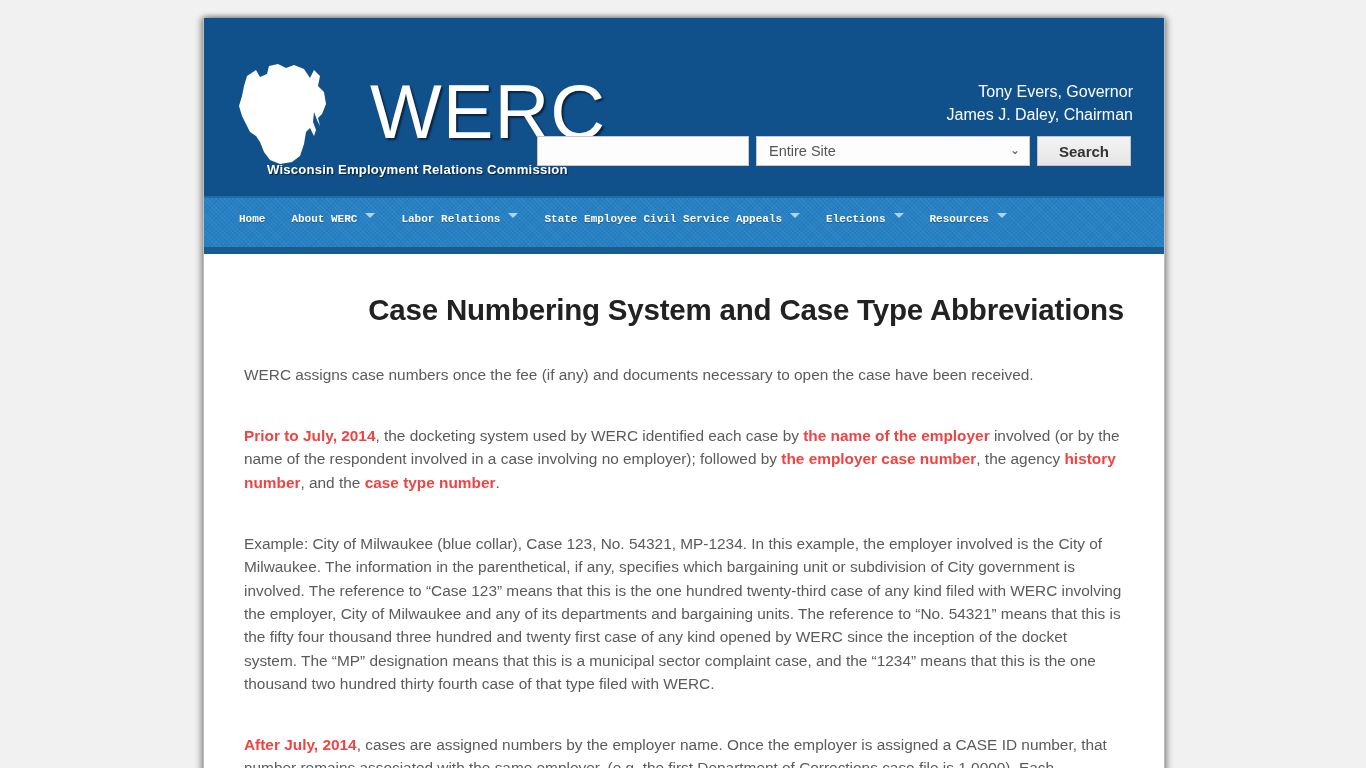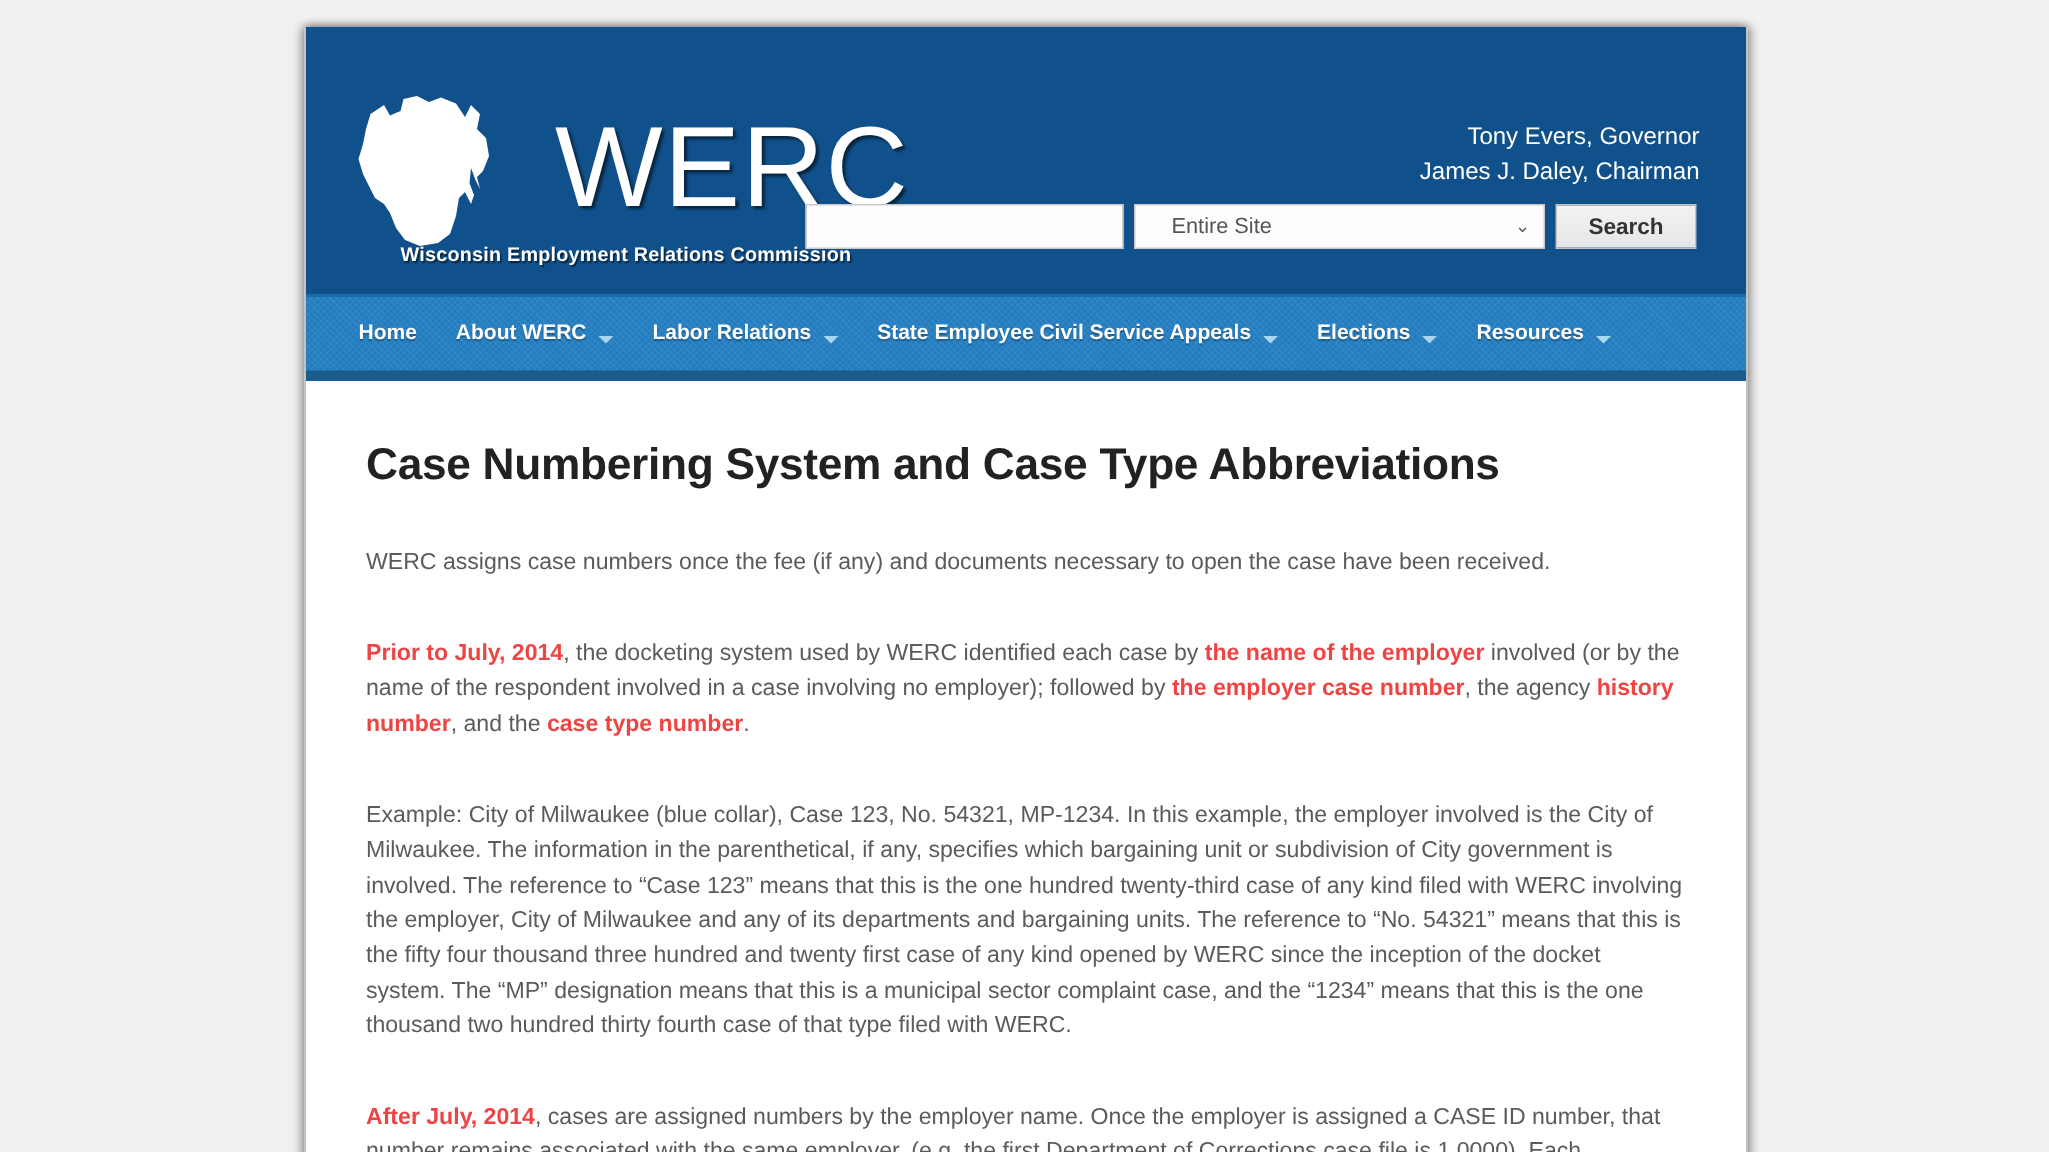--- a/index.html
+++ b/index.html
@@ -110,21 +110,21 @@
   }
   .scope-select {
     position: relative;
     width: 274px;
     height: 30px;
     box-sizing: border-box;
     border: 1px solid #c9c9c9;
     background: #fdfdfd;
     display: flex;
     align-items: center;
-    padding: 0 24px;
+    padding: 0 12px;
     font-size: 14.5px;
     color: #555;
   }
   .scope-caret {
     position: absolute;
     right: 9px;
     top: 50%;
     transform: translateY(-55%);
     font-size: 12px;
     color: #555;
@@ -160,28 +160,29 @@
     display: flex;
     flex-wrap: wrap;
     align-items: center;
     padding: 0 0 0 22px;
     margin: 0;
     list-style: none;
     max-width: 940px;
   }
   .nav-item {
     display: flex;
-    align-items: flex-end;
-    color: #ffffff;
-    font-size: 14px;
+    align-items: flex-start;
+    color: #ffffff;
+    font-size: 11px;
     font-weight: 700;
     padding: 6px 13px;
     cursor: pointer;
     white-space: nowrap;
     text-shadow: 0 1px 1px rgba(0,0,0,0.30);
+    font-family: Liberation Mono, monospace;
   }
   .nav-caret {
     display: inline-block;
     margin-left: 8px;
     width: 0;
     height: 0;
     border-left: 5px solid transparent;
     border-right: 5px solid transparent;
     border-top: 5px solid #a9d6f0;
   }
@@ -190,20 +191,21 @@
   .content {
     padding: 38px 40px 20px 40px;
   }
   .page-title {
     margin: 0;
     font-size: 29.5px;
     font-weight: 700;
     color: #222222;
     letter-spacing: -0.2px;
     line-height: 1.25;
+    text-align: right;
   }
   .body-copy p {
     margin: 38px 0 0 0;
     font-size: 15.4px;
     line-height: 23.3px;
     color: #5b5b5b;
   }
   .body-copy p:first-child { margin-top: 34px; }
   .body-copy b { color: #ef4444; font-weight: 700; }
 </style>

